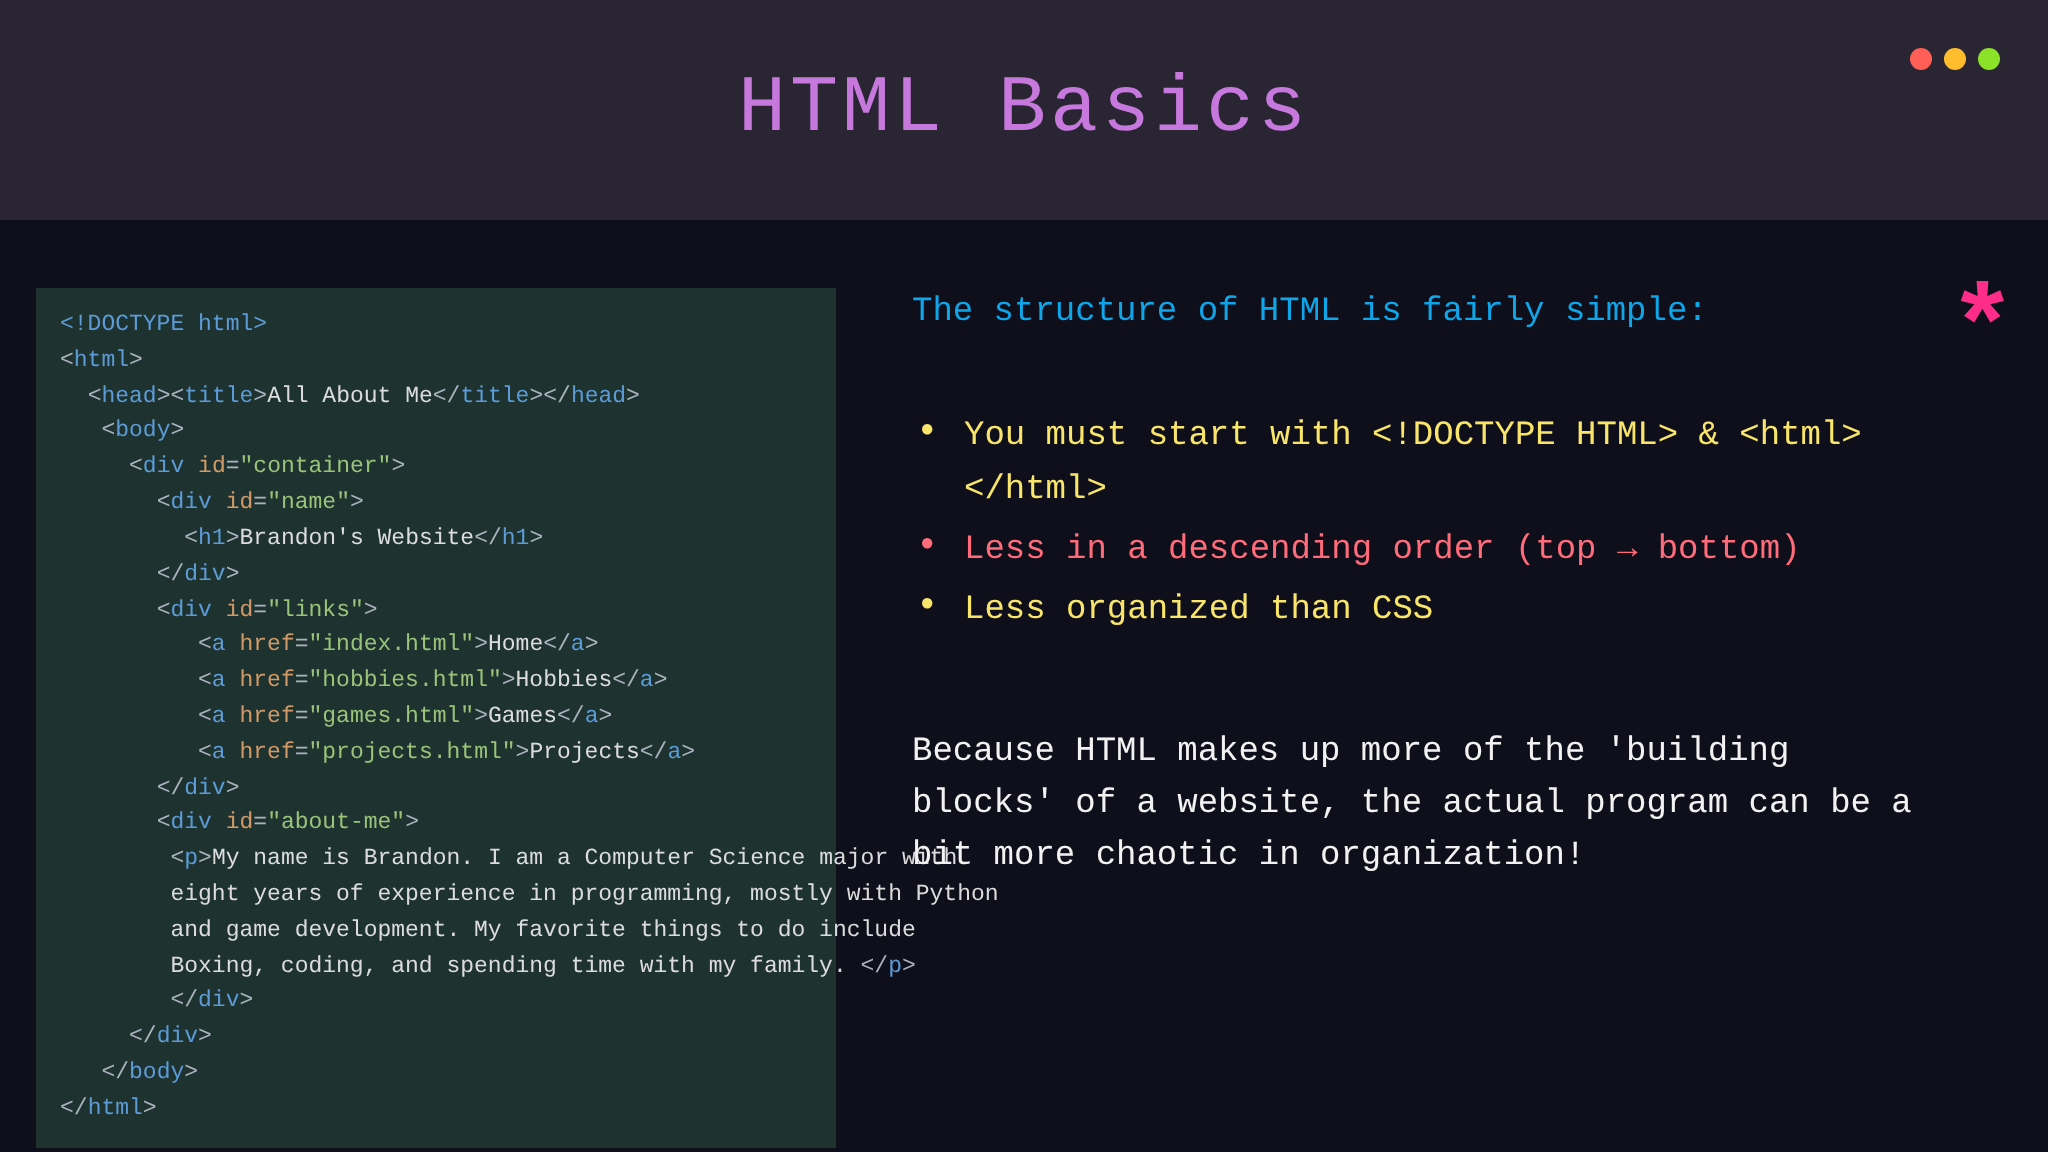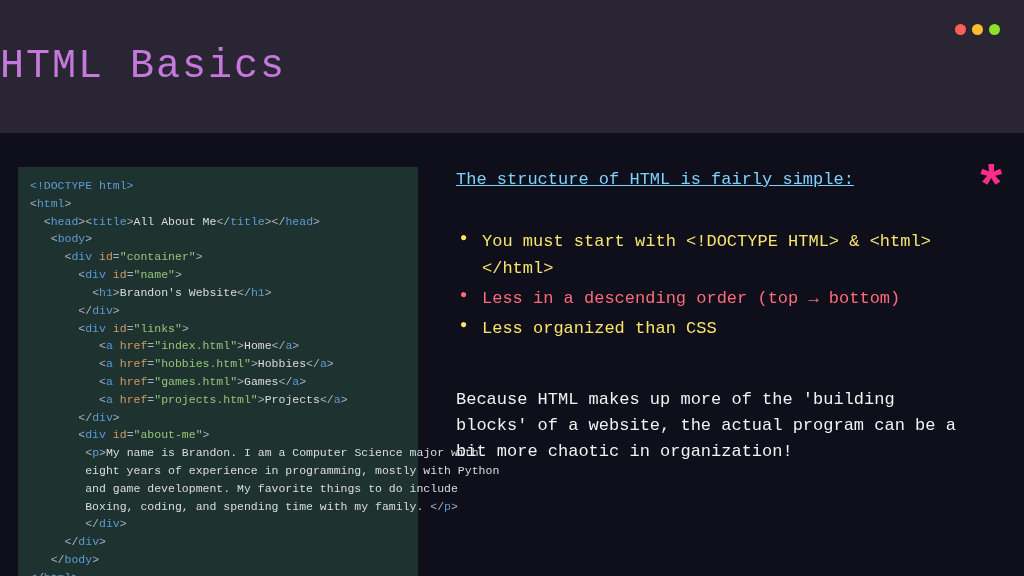--- a/index.html
+++ b/index.html
@@ -6,24 +6,24 @@
   body {
     width: 1024px;
     height: 576px;
     background: #0e0f1a;
     font-family: 'Courier New', monospace;
     overflow: hidden;
     position: relative;
   }
   .header-bar {
     background: #2a2533;
-    height: 133px;
+    height: 110px;
     display: flex;
     align-items: center;
-    justify-content: flex-start;
+    justify-content: center;
     position: relative;
   }
   .window-dots {
     position: absolute;
     top: 24px;
     right: 24px;
     display: flex;
     gap: 6px;
   }
   .dot {
@@ -60,21 +60,21 @@
   .code-block .text { color: #dcdcdc; }
   .code-block .br { color: #abb2bf; }
   .right-col {
     flex: 1;
     color: #e8e8e8;
     font-size: 17px;
     line-height: 1.55;
     position: relative;
     padding-right: 40px;
   }
-  .intro { margin-bottom: 27px; color: #7dd3fc; text-decoration: underline; }
+  .intro { margin-bottom: 27px; color: #0ea5e9; }
   .bullets { list-style: none; margin-bottom: 18px; margin-top: 36px; }
   .bullets li {
     position: relative;
     padding-left: 26px;
     margin-bottom: 4px;
   }
   .bullets li::before {
     content: "●";
     position: absolute;
     left: 4px;

